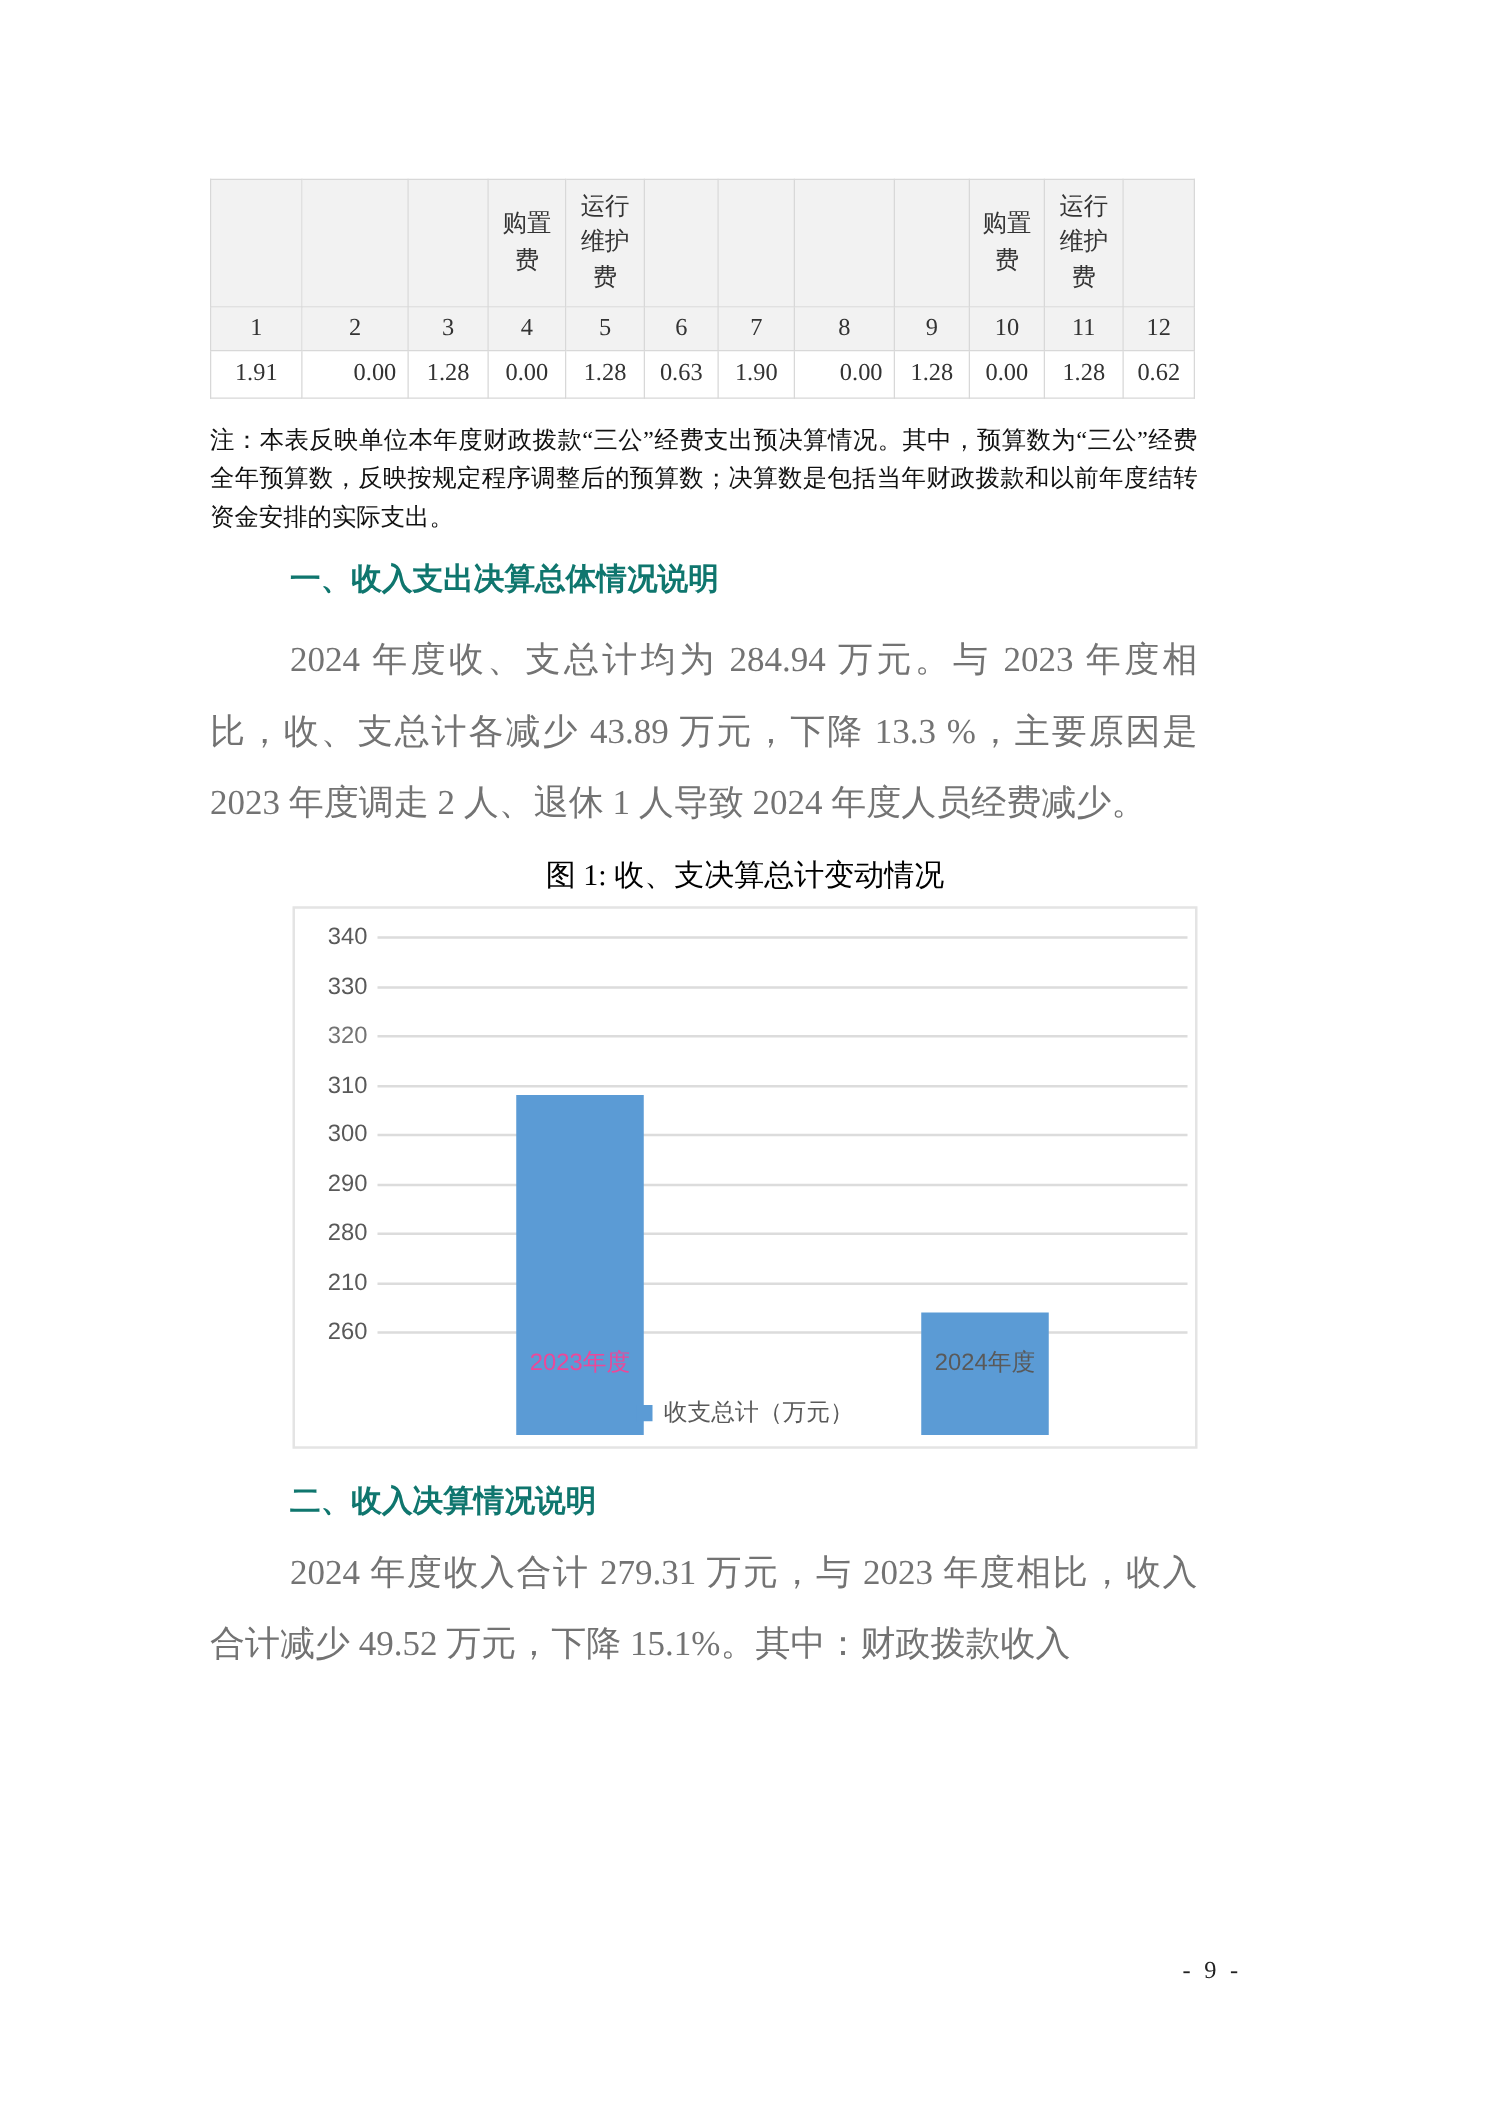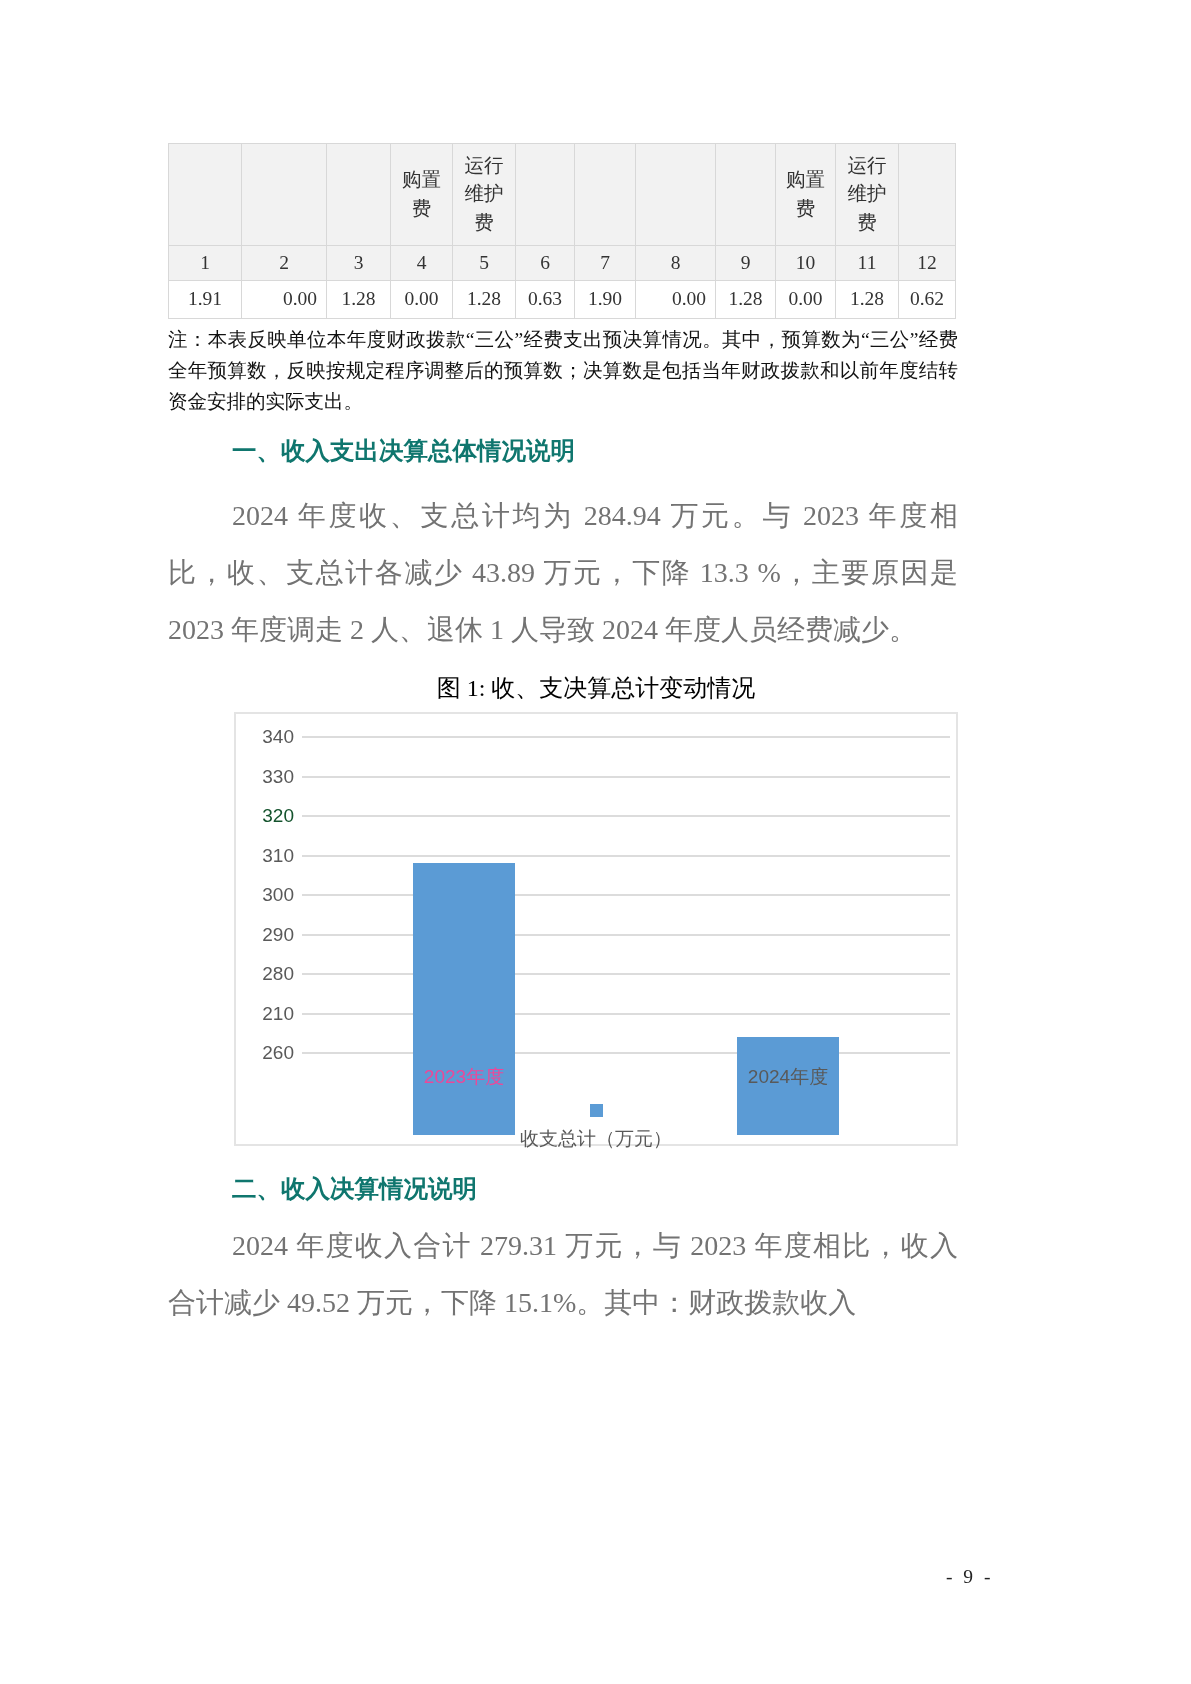--- a/index.html
+++ b/index.html
@@ -17,21 +17,21 @@
     overflow:hidden;word-break:break-all;
   }
   tr.hdr td{background:#f2f2f2;}
   tr[data-row="header_row1"] td{height:97px;}
   tr[data-row="header_row2"] td{height:30px;}
   tr[data-row="data_row"] td{height:33px;background:#ffffff;}
   tr[data-row="data_row"] td:nth-child(2),
   tr[data-row="data_row"] td:nth-child(8){text-align:right;padding-right:9px;}
 
   
-  .note{font-size:19.5px;line-height:31px;text-align:justify;margin:5px 0 0 0;color:#111;}
+  .note{font-size:19.5px;line-height:31px;text-align:justify;margin:18px 0 0 0;color:#111;}
   .h-main{
     font-family:"Liberation Sans","DejaVu Sans",sans-serif;font-weight:bold;
     font-size:27.5px;line-height:58px;text-indent:64px;margin:6px 0 0 0;color:#000;
     text-align:justify;
   }
   .h-sub{
     font-family:"Liberation Sans","DejaVu Sans",sans-serif;font-weight:bold;
     font-size:24.5px;line-height:40px;text-indent:64px;margin:14px 0 0 0;color:#0f766e;
   }
   .h-sub2{margin-top:23px;}
@@ -54,21 +54,21 @@
     font-family:"Liberation Sans","DejaVu Sans",sans-serif;font-size:19px;color:#595959;
   }
   .bar{position:absolute;bottom:0;width:102px;}
   .xlabel{
     position:absolute;top:328px;text-align:center;
     font-family:"Liberation Sans","DejaVu Sans",sans-serif;font-size:19px;color:#595959;
   }
   .legend{
     position:absolute;left:0;top:390px;width:100%;
     display:flex;justify-content:center;align-items:center;gap:9px;
-    font-family:"Liberation Sans","DejaVu Sans",sans-serif;font-size:19px;color:#595959;flex-direction:column;
+    font-family:"Liberation Sans","DejaVu Sans",sans-serif;font-size:19px;color:#595959;
   }
   .legend-swatch{width:13px;height:13px;display:inline-block;}
 
   .page-number{
     position:absolute;left:946px;top:1566px;font-size:19.5px;color:#222;
     letter-spacing:3px;
   }
 </style>
 </head>
 <body>
@@ -145,21 +145,21 @@
 
   <p class="fig-title">图 1: 收、支决算总计变动情况</p>
 
   <div class="chart-box">
     <div class="plot">
         <div class="gridline" style="top: 0px; background: rgb(220, 220, 220);"></div>
         <div class="ytick" style="top: 1px; color: rgb(89, 89, 89);">340</div>
         <div class="gridline" style="top: 39.5px; background: rgb(220, 220, 220);"></div>
         <div class="ytick" style="top: 40.5px; color: rgb(89, 89, 89);">330</div>
         <div class="gridline" style="top: 79px; background: rgb(220, 220, 220);"></div>
-        <div class="ytick" style="top: 80px; color: #14532d;">320</div>
+        <div class="ytick" style="top: 80px; color: #737373;">320</div>
         <div class="gridline" style="top: 118.5px; background: rgb(220, 220, 220);"></div>
         <div class="ytick" style="top: 119.5px; color: rgb(89, 89, 89);">310</div>
         <div class="gridline" style="top: 158px; background: rgb(220, 220, 220);"></div>
         <div class="ytick" style="top: 159px; color: rgb(89, 89, 89);">300</div>
         <div class="gridline" style="top: 197.5px; background: rgb(220, 220, 220);"></div>
         <div class="ytick" style="top: 198.5px; color: rgb(89, 89, 89);">290</div>
         <div class="gridline" style="top: 237px; background: rgb(220, 220, 220);"></div>
         <div class="ytick" style="top: 238px; color: rgb(89, 89, 89);">280</div>
         <div class="gridline" style="top: 276.5px; background: rgb(220, 220, 220);"></div>
         <div class="ytick" style="top: 277.5px; color: rgb(89, 89, 89);">210</div>

